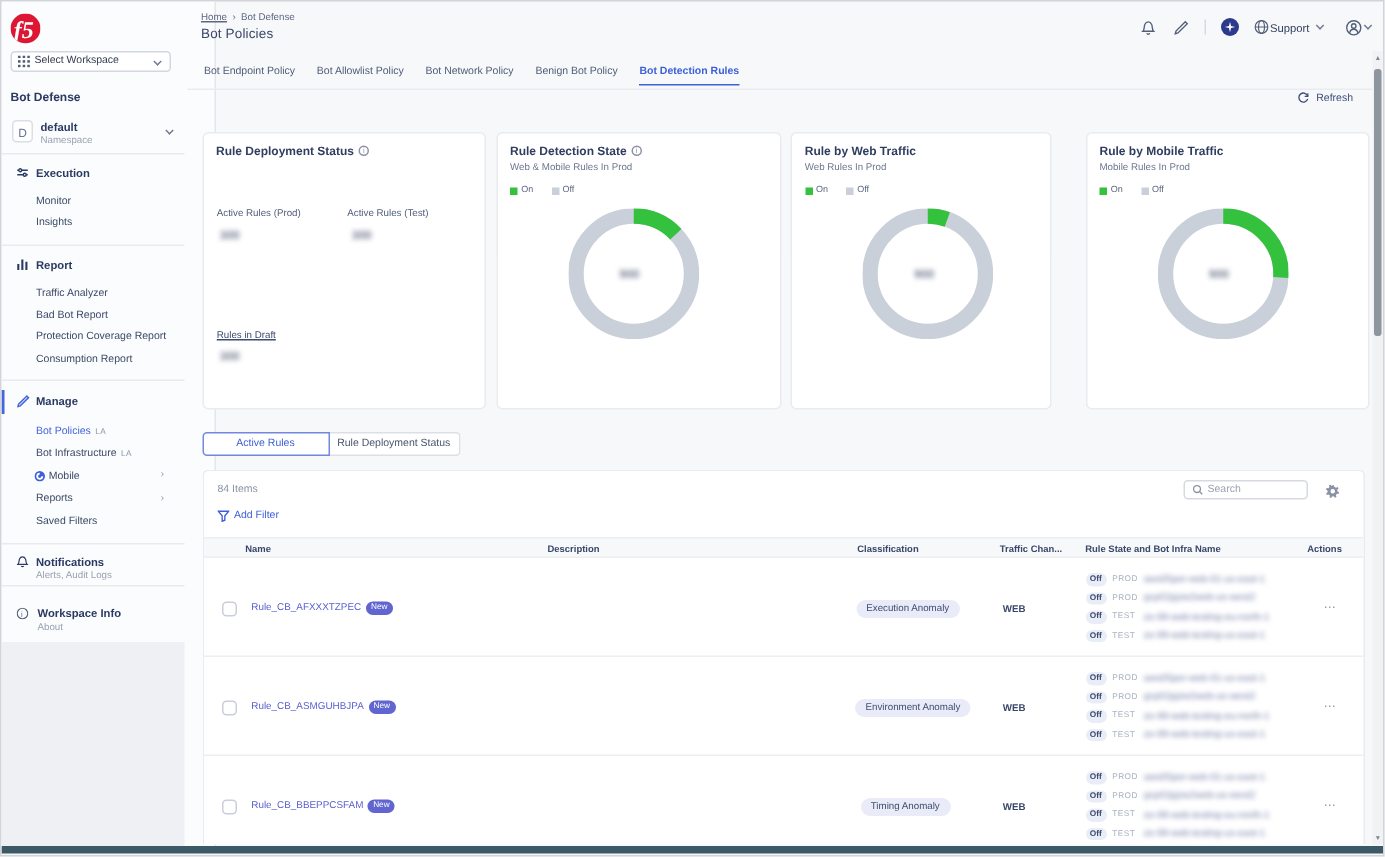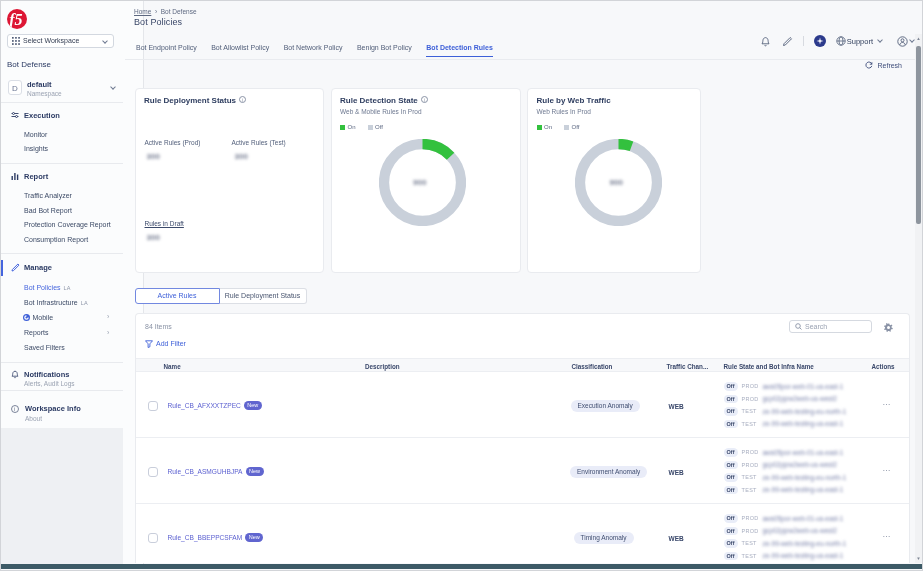--- a/index.html
+++ b/index.html
@@ -7,37 +7,37 @@
 body { font-family:"Liberation Sans", sans-serif; position:relative; background:#f7f8fa; overflow:hidden; border:1px solid #d2d4d8; }
 .abs { position:absolute; }
 
 #sidebar { position:absolute; left:0; top:0; width:143px; height:564px; background:#fbfcfd; border-right:1px solid #e4e6ea; }
 #sidebar .graybottom { position:absolute; left:0; top:427px; bottom:0; width:122px; background:#eef0f3; }
 .sbdiv { position:absolute; left:0; width:122px; height:1px; background:#e8eaee; }
 .wsbox { position:absolute; left:6px; top:33px; width:107px; height:13.5px; background:#fff; border:1px solid #d3d8e0; border-radius:3px; display:flex; align-items:center; }
 .wsbox .grid { margin-left:4px; }
 .wsbox span { font-size:7px; color:#333d52; margin-left:3px; font-weight:400; }
 .chevr { display:inline-block; width:4px; height:4px; border-right:1.1px solid #6f7a92; border-bottom:1.1px solid #6f7a92; transform:rotate(45deg); }
-.sbtitle { position:absolute; left:6px; top:59px; font-size:8px; font-weight:400; color:#2b3a63; }
+.sbtitle { position:absolute; left:6px; top:59px; font-size:8px; font-weight:700; color:#2b3a63; }
 .dbox { position:absolute; left:7px; top:79px; width:14px; height:15px; background:#fff; border:1px solid #dadee6; border-radius:3px; color:#6a7693; font-size:8px; text-align:center; line-height:15px; }
 .nshead { position:absolute; left:26px; top:79px; font-size:7.5px; font-weight:700; color:#2b3a63; }
 .nssub { position:absolute; left:26px; top:89px; font-size:6.5px; color:#9aa2b2; }
 .navhead { position:absolute; font-size:7.5px; font-weight:700; color:#2b3a63; }
 .navitem { position:absolute; left:23px; font-size:7px; color:#3c4a66; }
 .navitem.blue { color:#4565de; }
 .la { font-size:5.5px; color:#8d95a8; border:0; margin-left:3px; letter-spacing:.2px; }
 .rchev { position:absolute; left:106px; color:#9aa2b2; font-size:7px; }
 .subgray { position:absolute; left:23px; font-size:6.5px; color:#9aa2b2; }
 .icn { position:absolute; left:10px; }
 
 #main { position:absolute; left:124px; top:0; right:7px; bottom:0; }
 .bcrumb { position:absolute; left:9px; top:7px; font-size:6.5px; color:#5d6880; }
 .bcrumb .hm { text-decoration:underline; }
 .ptitle { position:absolute; left:9px; top:15.5px; font-size:9px; font-weight:500; color:#3a4768; letter-spacing:.1px; }
-.topicons { position:absolute; top:11px; right:1px; display:flex; align-items:center;margin-top:23px; }
+.topicons { position:absolute; top:11px; right:1px; display:flex; align-items:center; }
 
 .tabs { position:absolute; left:11px; top:43px; display:flex; font-size:7px; color:#505d78; }
 .tabs .t { margin-right:14.5px; padding-bottom:5px; }
 .tabs .active { color:#3d5fd8; font-weight:700; border-bottom:1.5px solid #3d5fd8; }
 .hdrline { position:absolute; left:0; right:0; top:58px; height:1px; background:#e9ebef; }
 .refresh { position:absolute; right:13px; top:60px; font-size:7px; color:#3e4d7a; display:flex; align-items:center; }
 
 .card { position:absolute; top:87px; height:185px; background:#fff; border:1px solid #e9ebef; border-radius:4px; }
 .cardtitle { position:absolute; left:8.5px; top:7px; font-size:8px; font-weight:600; color:#2f3e60; }
 .cardsub { position:absolute; left:8.5px; top:19px; font-size:6.5px; color:#6d7890; }
@@ -241,20 +241,30 @@
   <div class="card" style="left:402px;width:174px">
     <div class="cardtitle">Rule by Web Traffic</div>
     <div class="cardsub">Web Rules In Prod</div>
     <div class="legend"><span class="sq" style="background:#33c13e"></span>On<span class="sq" style="background:#c9d0da;margin-left:12px"></span>Off</div>
     <svg class="abs" style="left:47px;top:49.5px" width="87" height="87" viewBox="0 0 87 87">
       <circle cx="43.5" cy="43.5" r="38.5" fill="none" stroke="#c9d0da" stroke-width="10.3"></circle>
       <circle cx="43.5" cy="43.5" r="38.5" fill="none" stroke="#33c13e" stroke-width="10.3" stroke-dasharray="13.3 228.6" transform="rotate(-90 43.5 43.5)"></circle>
     </svg>
     <div class="blurval" style="left:81.5px;top:88.5px;font-size:8px">900</div>
   </div>
+  <div class="card" style="left:598.5px;width:189px">
+    <div class="cardtitle">Rule by Mobile Traffic</div>
+    <div class="cardsub">Mobile Rules In Prod</div>
+    <div class="legend"><span class="sq" style="background:#33c13e"></span>On<span class="sq" style="background:#c9d0da;margin-left:12px"></span>Off</div>
+    <svg class="abs" style="left:47px;top:49.5px" width="87" height="87" viewBox="0 0 87 87">
+      <circle cx="43.5" cy="43.5" r="38.5" fill="none" stroke="#c9d0da" stroke-width="10.3"></circle>
+      <circle cx="43.5" cy="43.5" r="38.5" fill="none" stroke="#33c13e" stroke-width="10.3" stroke-dasharray="62.9 179" transform="rotate(-90 43.5 43.5)"></circle>
+    </svg>
+    <div class="blurval" style="left:81.5px;top:88.5px;font-size:8px">900</div>
+  </div>
 
   <div class="btnrow">
     <div class="btn btn1">Active Rules</div>
     <div class="btn btn2">Rule Deployment Status</div>
   </div>
 
   <div class="tcard">
     <div class="items">84 Items</div>
     <div class="searchbox">
       <svg width="7" height="7" viewBox="0 0 7 7" fill="none" stroke="#8a93a6" stroke-width="0.9" style="margin:0 3px 0 5px">

